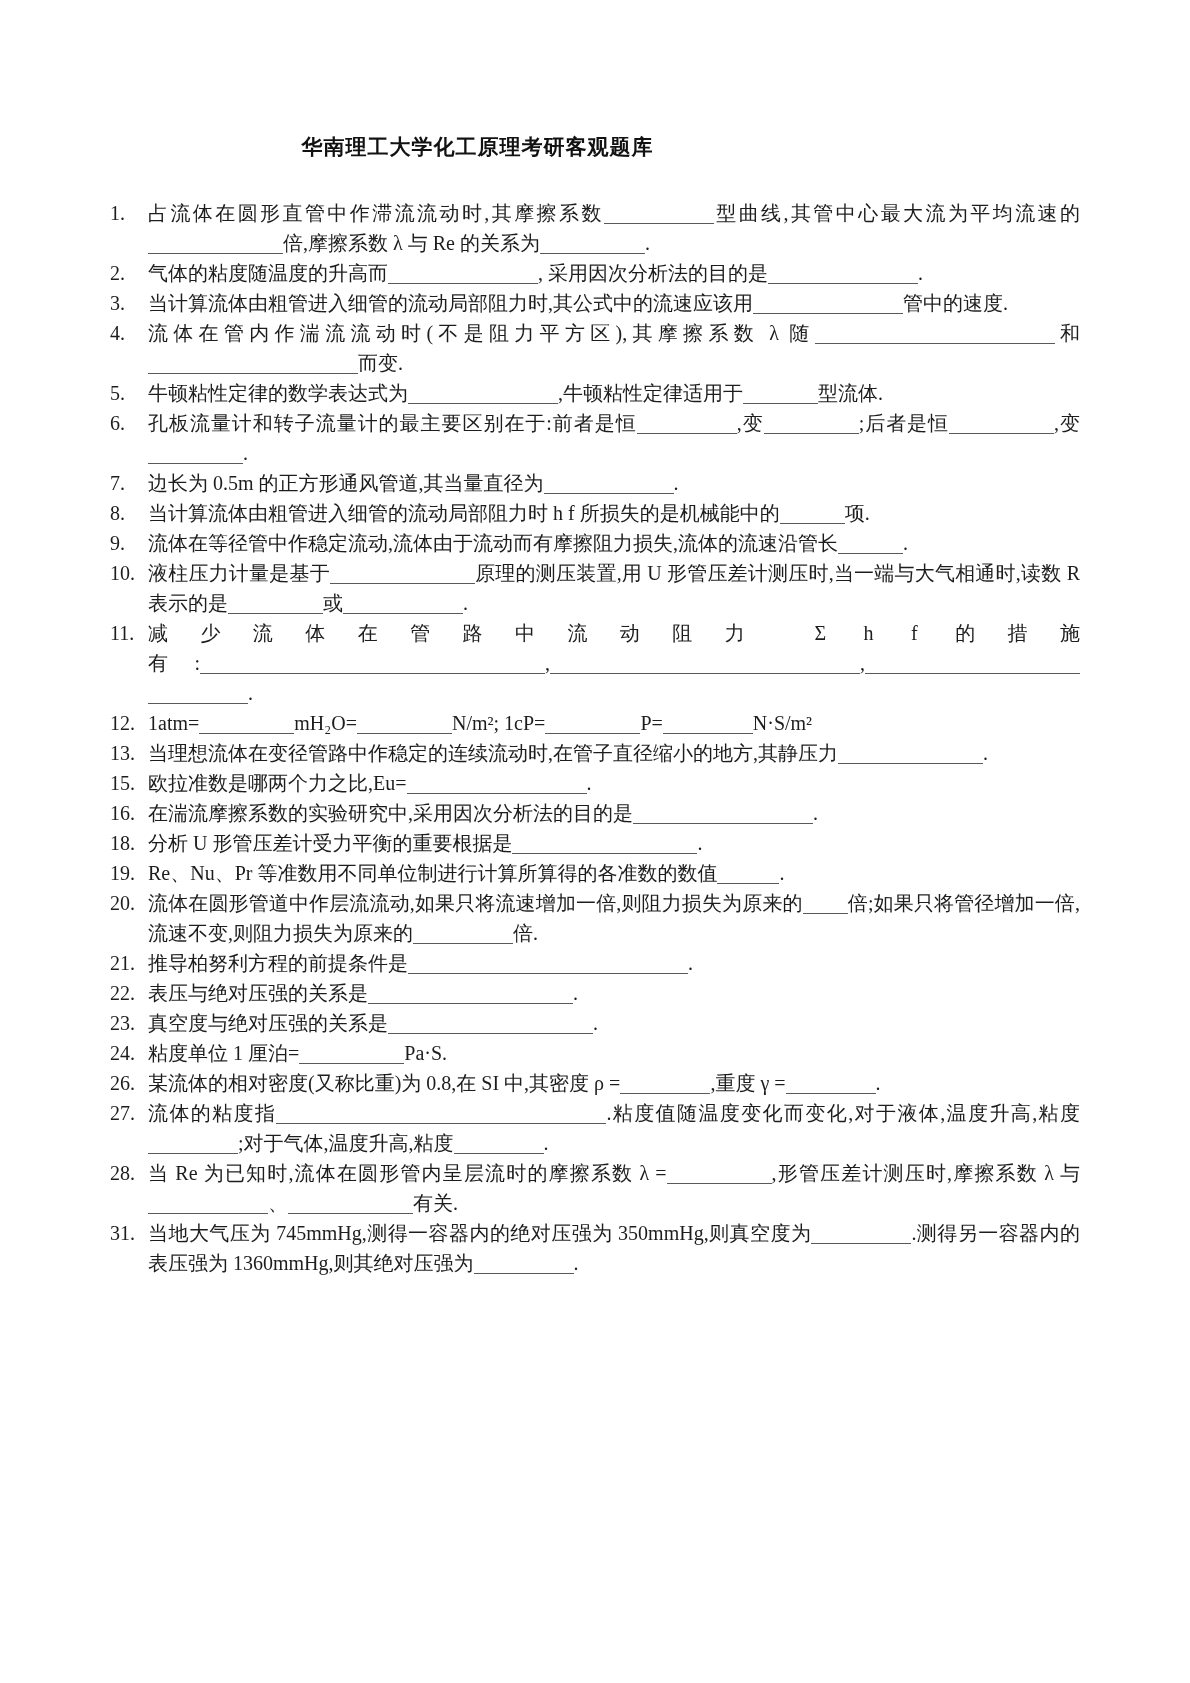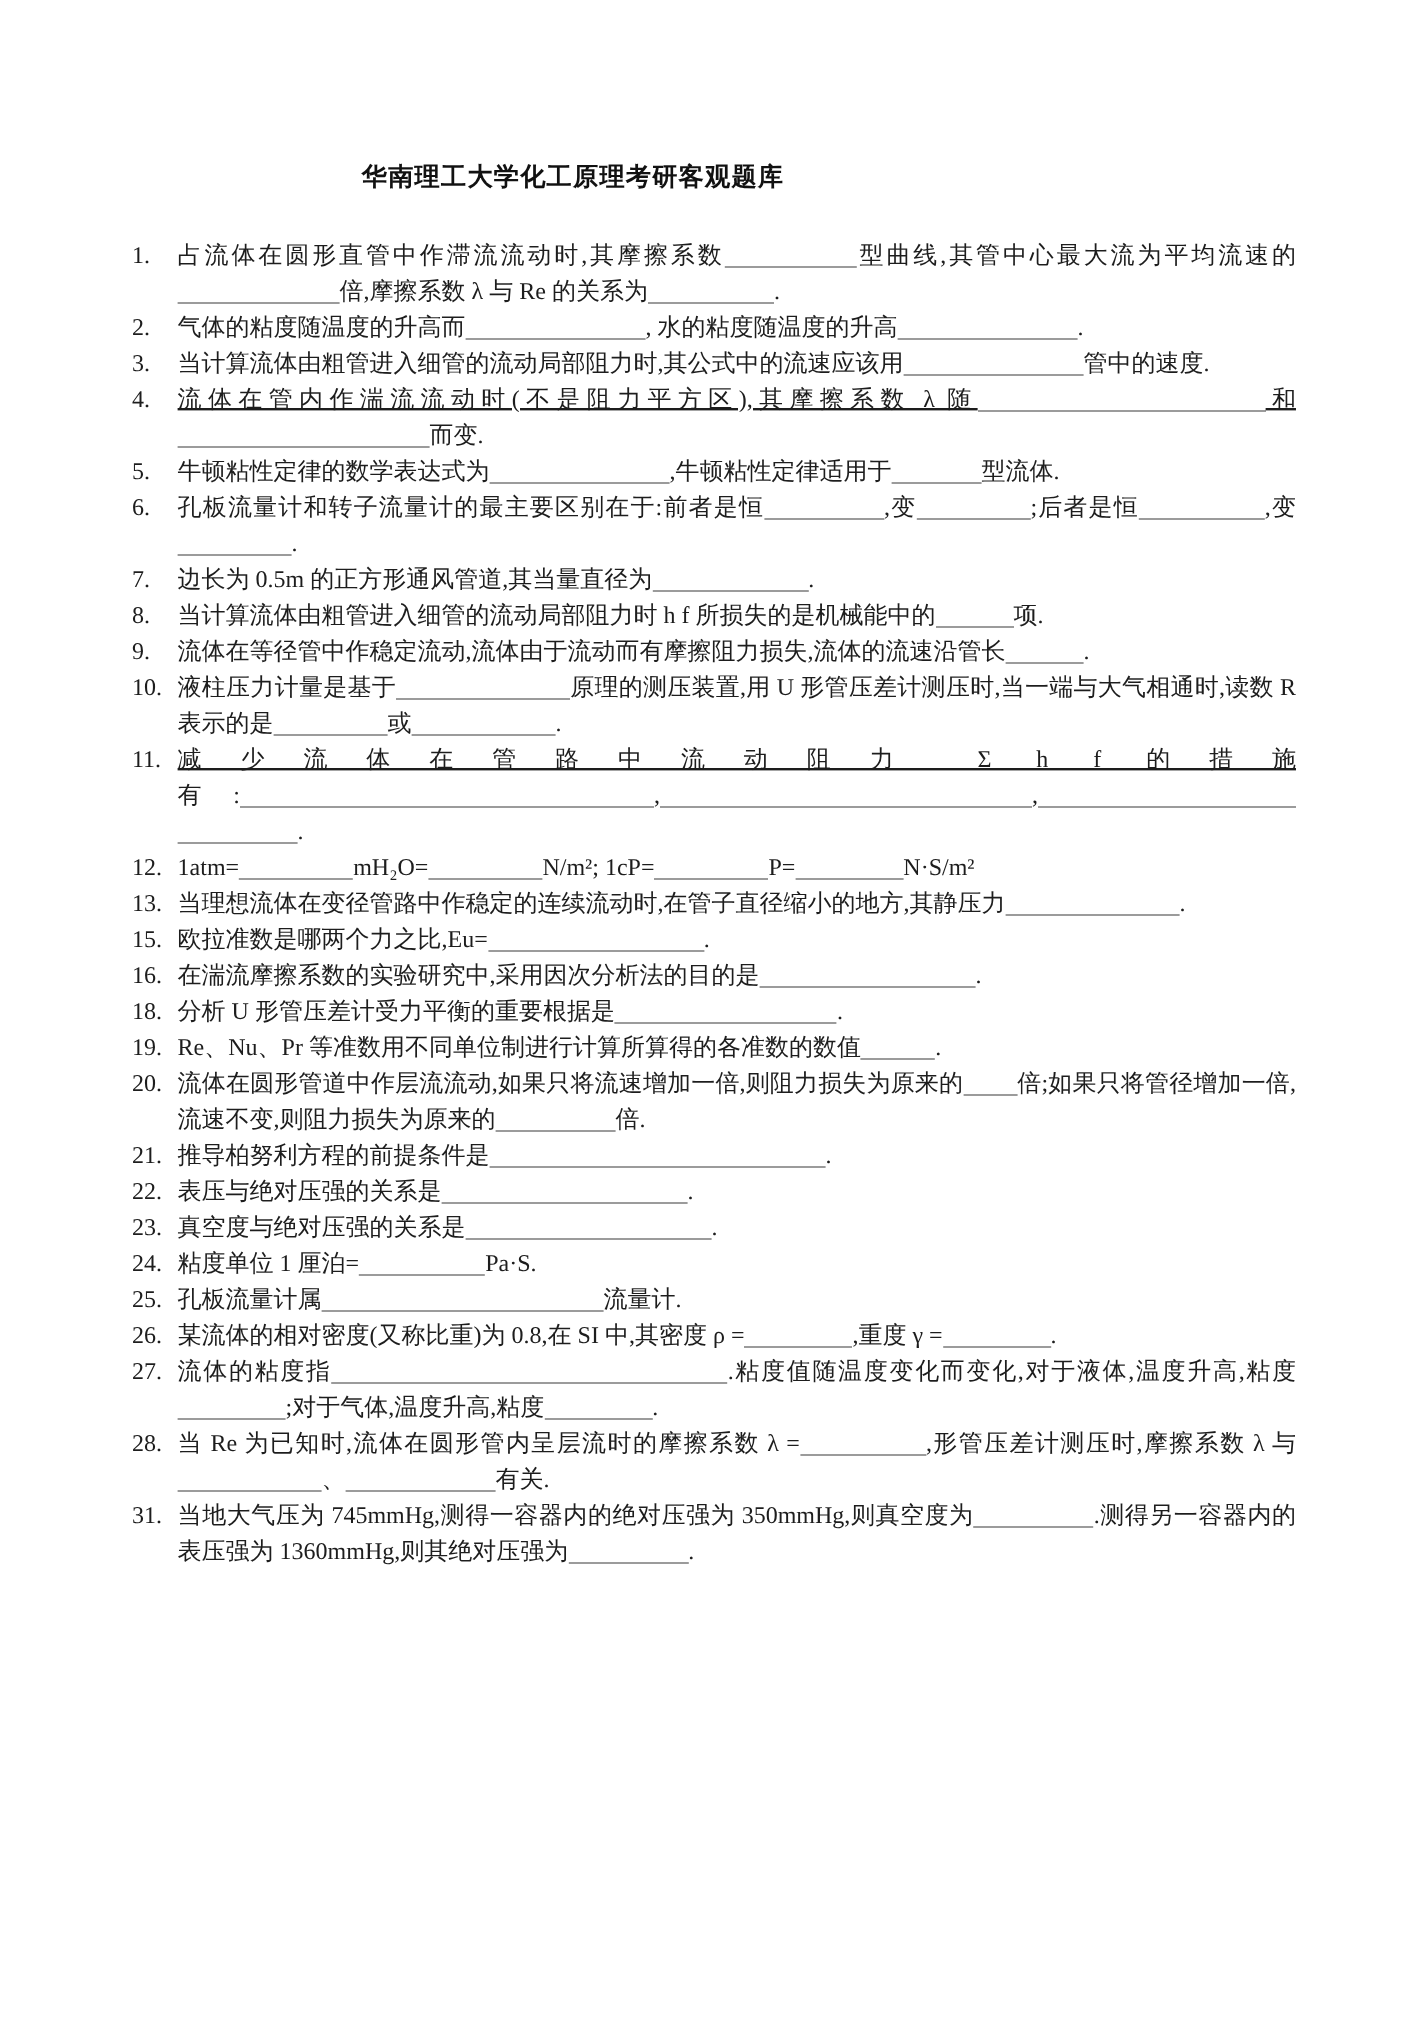--- a/index.html
+++ b/index.html
@@ -55,36 +55,35 @@
   .blank {
     display: inline-block;
     height: 17px;
     vertical-align: -4px;
     border-bottom: 1.5px solid #5a5a5a;
   }
   .stretch-line {
     display: block;
     text-align: justify;
     text-align-last: justify;
-    text-decoration: underline;
   }
 </style>
 </head>
 <body>
 
 <div class="sheet">
   <h1 class="doc-title">华南理工大学化工原理考研客观题库</h1>
   <div class="q-list">
       <div class="q-row">
         <div class="q-num">1.</div>
         <div class="q-body"><span class="seg">占流体在圆形直管中作滞流流动时,其摩擦系数</span><span class="blank" style="width: 110px;"></span><span class="seg">型曲线,其管中心最大流为平均流速的</span><span class="blank" style="width: 135px;"></span><span class="seg">倍,摩擦系数 λ 与 Re 的关系为</span><span class="blank" style="width: 105px;"></span><span class="seg">.</span></div>
       </div>
       <div class="q-row">
         <div class="q-num">2.</div>
-        <div class="q-body"><span class="seg">气体的粘度随温度的升高而</span><span class="blank" style="width: 150px;"></span><span class="seg">, 水的粘度随温度的升高</span><span class="blank" style="width: 150px;"></span><span class="seg">.</span></div>
+        <div class="q-body"><span class="seg">气体的粘度随温度的升高而</span><span class="blank" style="width: 150px;"></span><span class="seg">, 采用因次分析法的目的是</span><span class="blank" style="width: 150px;"></span><span class="seg">.</span></div>
       </div>
       <div class="q-row">
         <div class="q-num">3.</div>
         <div class="q-body"><span class="seg">当计算流体由粗管进入细管的流动局部阻力时,其公式中的流速应该用</span><span class="blank" style="width: 150px;"></span><span class="seg">管中的速度.</span></div>
       </div>
       <div class="q-row">
         <div class="q-num">4.</div>
         <div class="q-body"><span class="stretch-line"><span class="seg">流体在管内作湍流流动时(不是阻力平方区),其摩擦系数 λ 随</span><span class="blank" style="width: 240px;"></span><span class="seg">和</span></span><span class="blank" style="width: 210px;"></span><span class="seg">而变.</span></div>
       </div>
       <div class="q-row">
@@ -153,24 +152,20 @@
       </div>
       <div class="q-row">
         <div class="q-num">23.</div>
         <div class="q-body"><span class="seg">真空度与绝对压强的关系是</span><span class="blank" style="width: 205px;"></span><span class="seg">.</span></div>
       </div>
       <div class="q-row">
         <div class="q-num">24.</div>
         <div class="q-body"><span class="seg">粘度单位 1 厘泊=</span><span class="blank" style="width: 105px;"></span><span class="seg">Pa·S.</span></div>
       </div>
       <div class="q-row">
-        <div class="q-num">25.</div>
-        <div class="q-body"><span class="seg">孔板流量计属</span><span class="blank" style="width: 235px;"></span><span class="seg">流量计.</span></div>
-      </div>
-      <div class="q-row">
         <div class="q-num">26.</div>
         <div class="q-body"><span class="seg">某流体的相对密度(又称比重)为 0.8,在 SI 中,其密度 ρ =</span><span class="blank" style="width: 90px;"></span><span class="seg">,重度 γ =</span><span class="blank" style="width: 90px;"></span><span class="seg">.</span></div>
       </div>
       <div class="q-row">
         <div class="q-num">27.</div>
         <div class="q-body"><span class="seg">流体的粘度指</span><span class="blank" style="width: 330px;"></span><span class="seg">.粘度值随温度变化而变化,对于液体,温度升高,粘度</span><span class="blank" style="width: 90px;"></span><span class="seg">;对于气体,温度升高,粘度</span><span class="blank" style="width: 90px;"></span><span class="seg">.</span></div>
       </div>
       <div class="q-row">
         <div class="q-num">28.</div>
         <div class="q-body"><span class="seg">当 Re 为已知时,流体在圆形管内呈层流时的摩擦系数 λ =</span><span class="blank" style="width: 105px;"></span><span class="seg">,形管压差计测压时,摩擦系数 λ 与</span><span class="blank" style="width: 120px;"></span><span class="seg">、</span><span class="blank" style="width: 125px;"></span><span class="seg">有关.</span></div>

